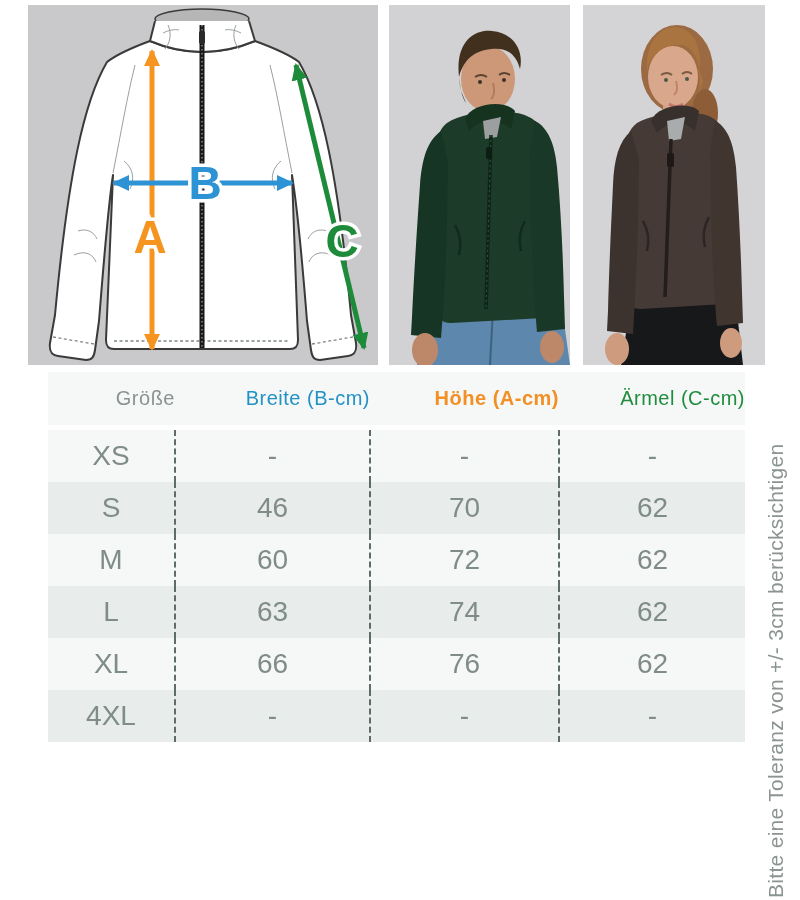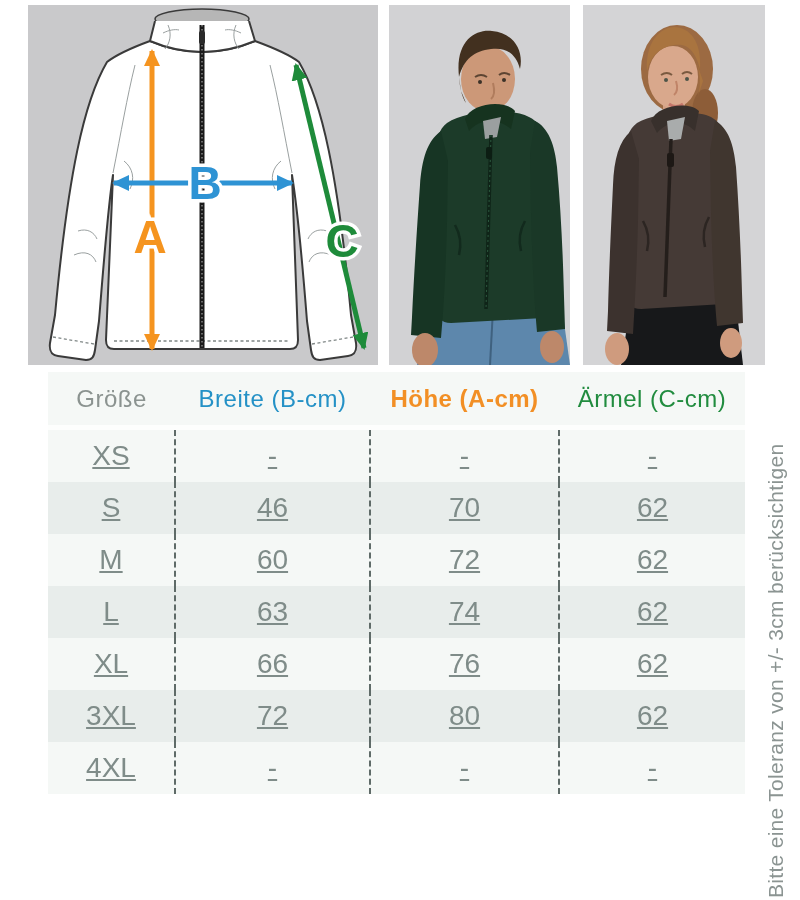--- a/index.html
+++ b/index.html
@@ -13,27 +13,27 @@
   #diagram-panel{left:28px;width:350px;background:#c9c9cb;}
   #photo-man{left:389px;width:181px;background:#d2d2d4;}
   #photo-woman{left:583px;width:182px;background:#d4d4d6;}
 
   
   .size-table{
     position:absolute;left:48px;top:372px;width:697px;
     border-collapse:collapse;table-layout:fixed;
   }
   .size-table th{
-    height:53px;font-size:24px;font-weight:400;letter-spacing:0.5px;
-    background:#f5f8f6;text-align:center;vertical-align:middle;padding:0;
+    height:53px;font-size:20px;font-weight:400;letter-spacing:0.5px;
+    background:#f5f8f6;text-align:right;vertical-align:middle;padding:0;
     border-bottom:5px solid #fdfefd;
   }
   .size-table td{
     height:52px;font-size:28px;font-weight:300;color:#7f8c89;
-    text-align:center;vertical-align:middle;padding:0;text-decoration:underline;
+    text-align:center;vertical-align:middle;padding:0;
   }
   .size-table tbody tr{background:#f5f8f6;}
   .size-table tbody tr:nth-child(even){background:#e8edeb;}
   .size-table tbody td + td{border-left:2px dashed #5f6b68;}
 
   
   .tolerance-note{
     position:absolute;left:760px;top:898px;width:528px;height:32px;
     transform:rotate(-90deg);transform-origin:0 0;
     font-size:21px;color:#8b9492;letter-spacing:0.3px;
@@ -229,26 +229,20 @@
         <td>74</td>
         <td>62</td>
       </tr>
       <tr>
         <td>XL</td>
         <td>66</td>
         <td>76</td>
         <td>62</td>
       </tr>
       <tr>
-        <td>3XL</td>
-        <td>72</td>
-        <td>80</td>
-        <td>62</td>
-      </tr>
-      <tr>
         <td>4XL</td>
         <td>-</td>
         <td>-</td>
         <td>-</td>
       </tr>
     </tbody>
   </table>
 
   <div class="tolerance-note">Bitte eine Toleranz von +/- 3cm berücksichtigen</div>
 

